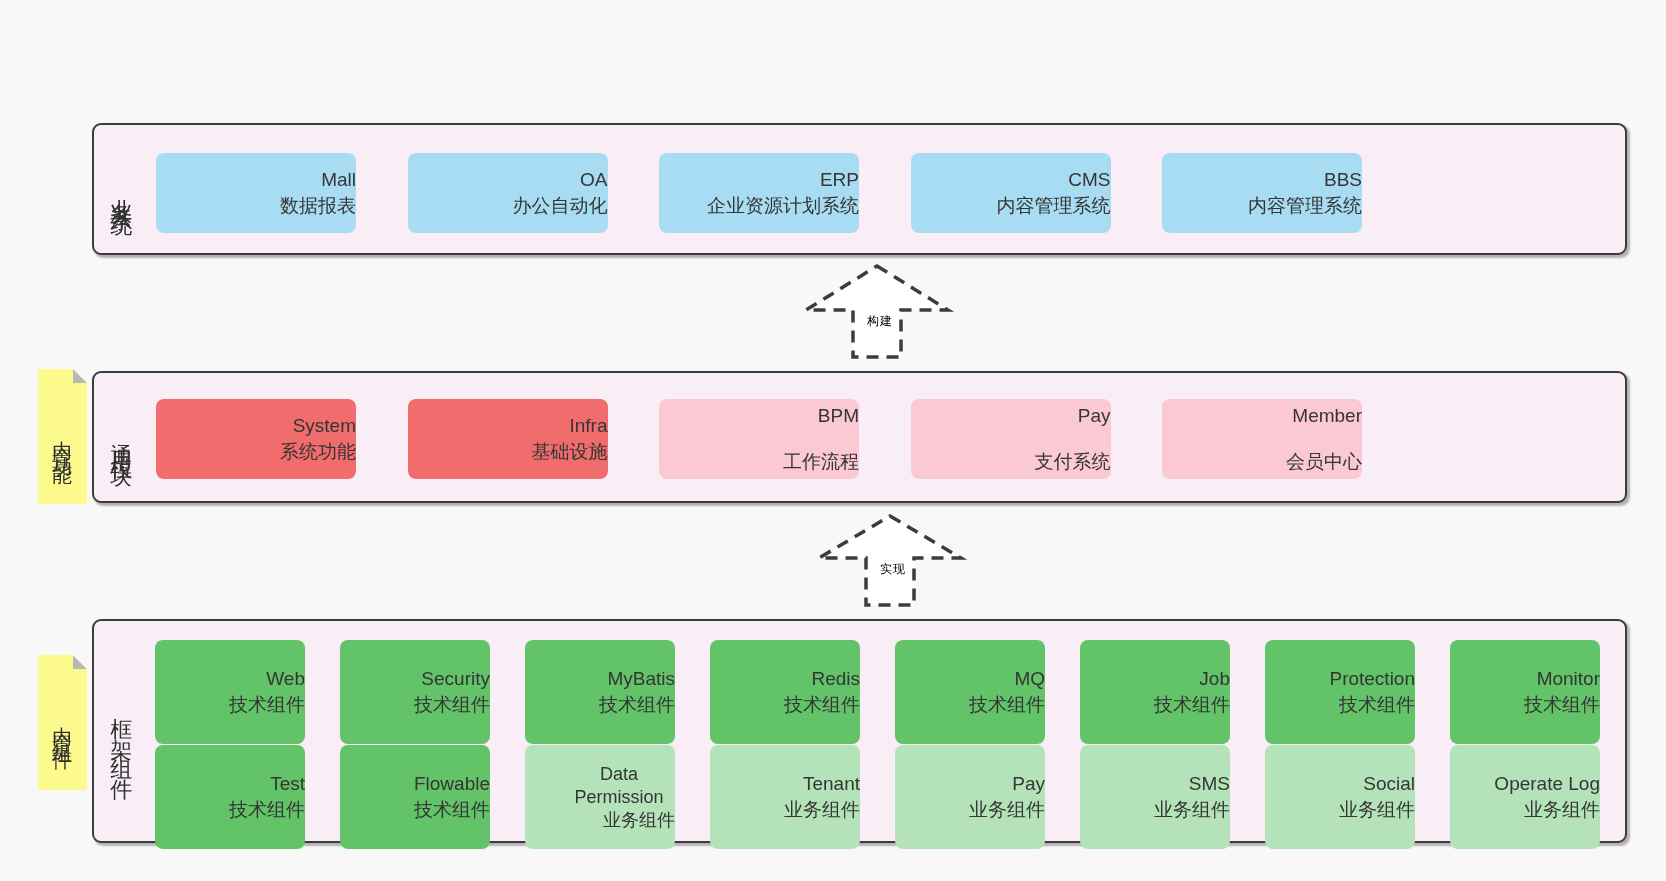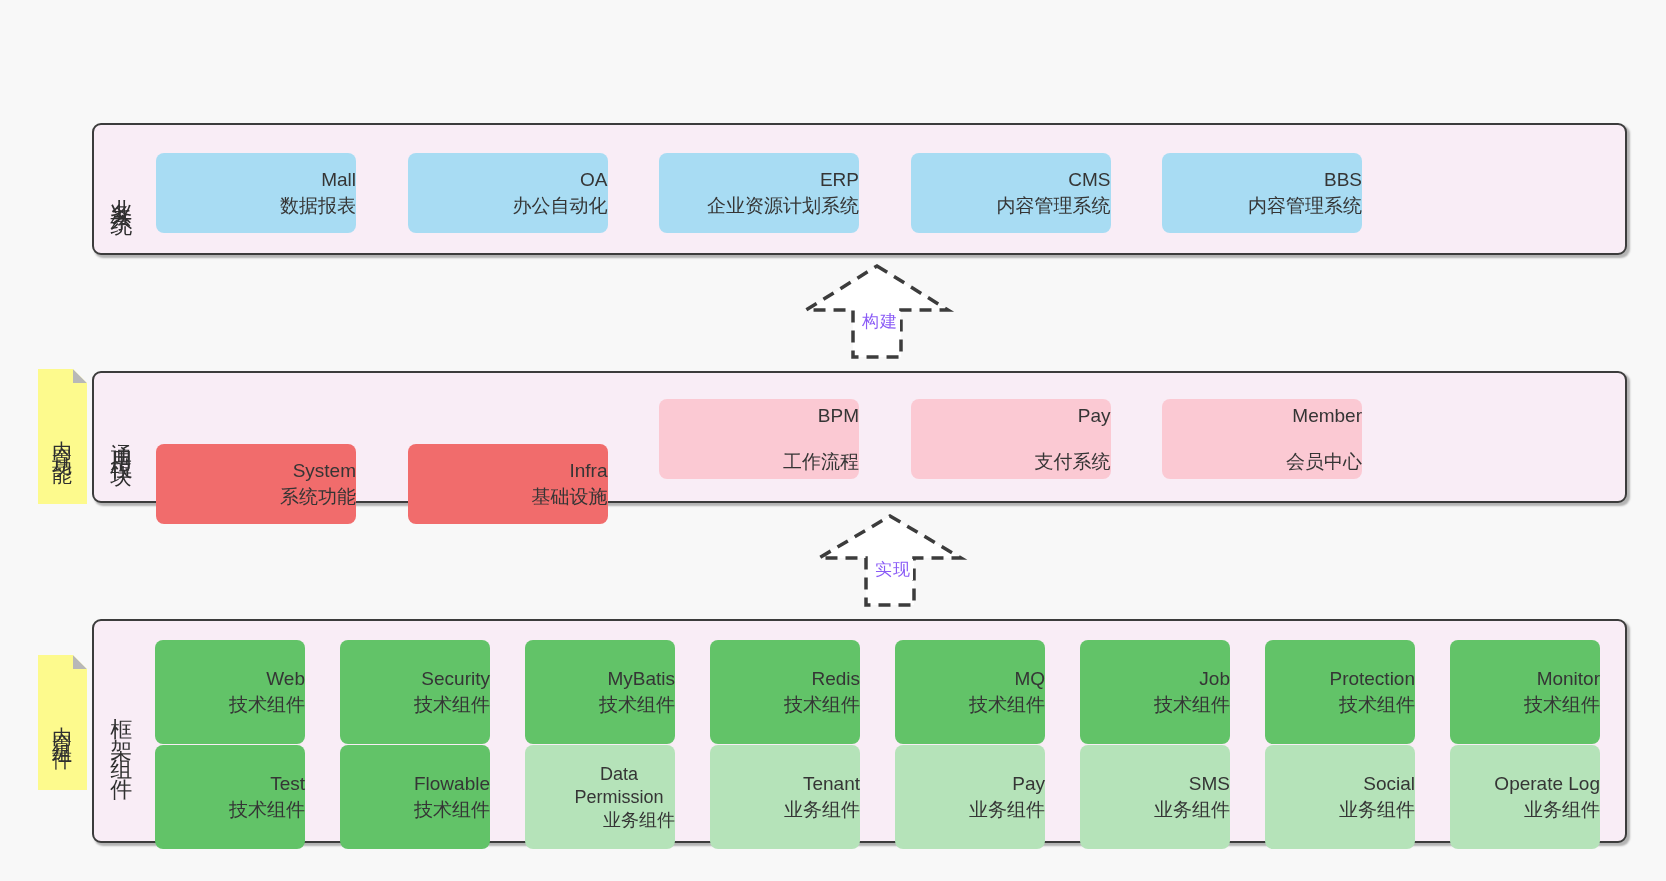--- a/index.html
+++ b/index.html
@@ -57,21 +57,21 @@
     line-height: 26px;
     color: #353535;
   }
   .box.w200 { width: 200px; height: 80px; }
   .box.w150 { width: 150px; height: 104px; }
   .box .t, .box .s { white-space: nowrap; }
   .box.wrap { font-size: 18px; line-height: 23px; }
   .box.wrap .t { white-space: normal; max-width: 112px; }
 
   .c-blue        { background: var(--blue); }
-  .c-red         { background: var(--red); margin-top: 45px; }
+  .c-red         { background: var(--red); }
   .c-pink        { background: var(--pink); gap: 20px; }
   .c-green       { background: var(--green); }
   .c-light_green { background: var(--light-green); }
 
   .note {
     position: absolute;
     left: 38px;
     width: 49px;
     background: var(--note-yellow);
     clip-path: polygon(0 0, calc(100% - 14px) 0, 100% 14px, 100% 100%, 0 100%);
@@ -105,25 +105,25 @@
   .arrow-svg polygon {
     fill: #ffffff;
     stroke: var(--panel-border);
     stroke-width: 3.5;
     stroke-dasharray: 12 8;
   }
   .arrow-label {
     position: absolute;
     transform: translateX(-50%);
     background: #ffffff;
-    font-size: 17px;
+    font-size: 12px;
     line-height: 21px;
     letter-spacing: 1px;
     padding: 0 2px;
-    color: #8b5cf6;
+    color: #000000;
     white-space: nowrap;
   }
   #arrow-label-1 { left: 880px; top: 311px; }
   #arrow-label-2 { left: 893px; top: 559px; }
 </style>
 </head>
 <body>
 
 <div class="stage">
 

